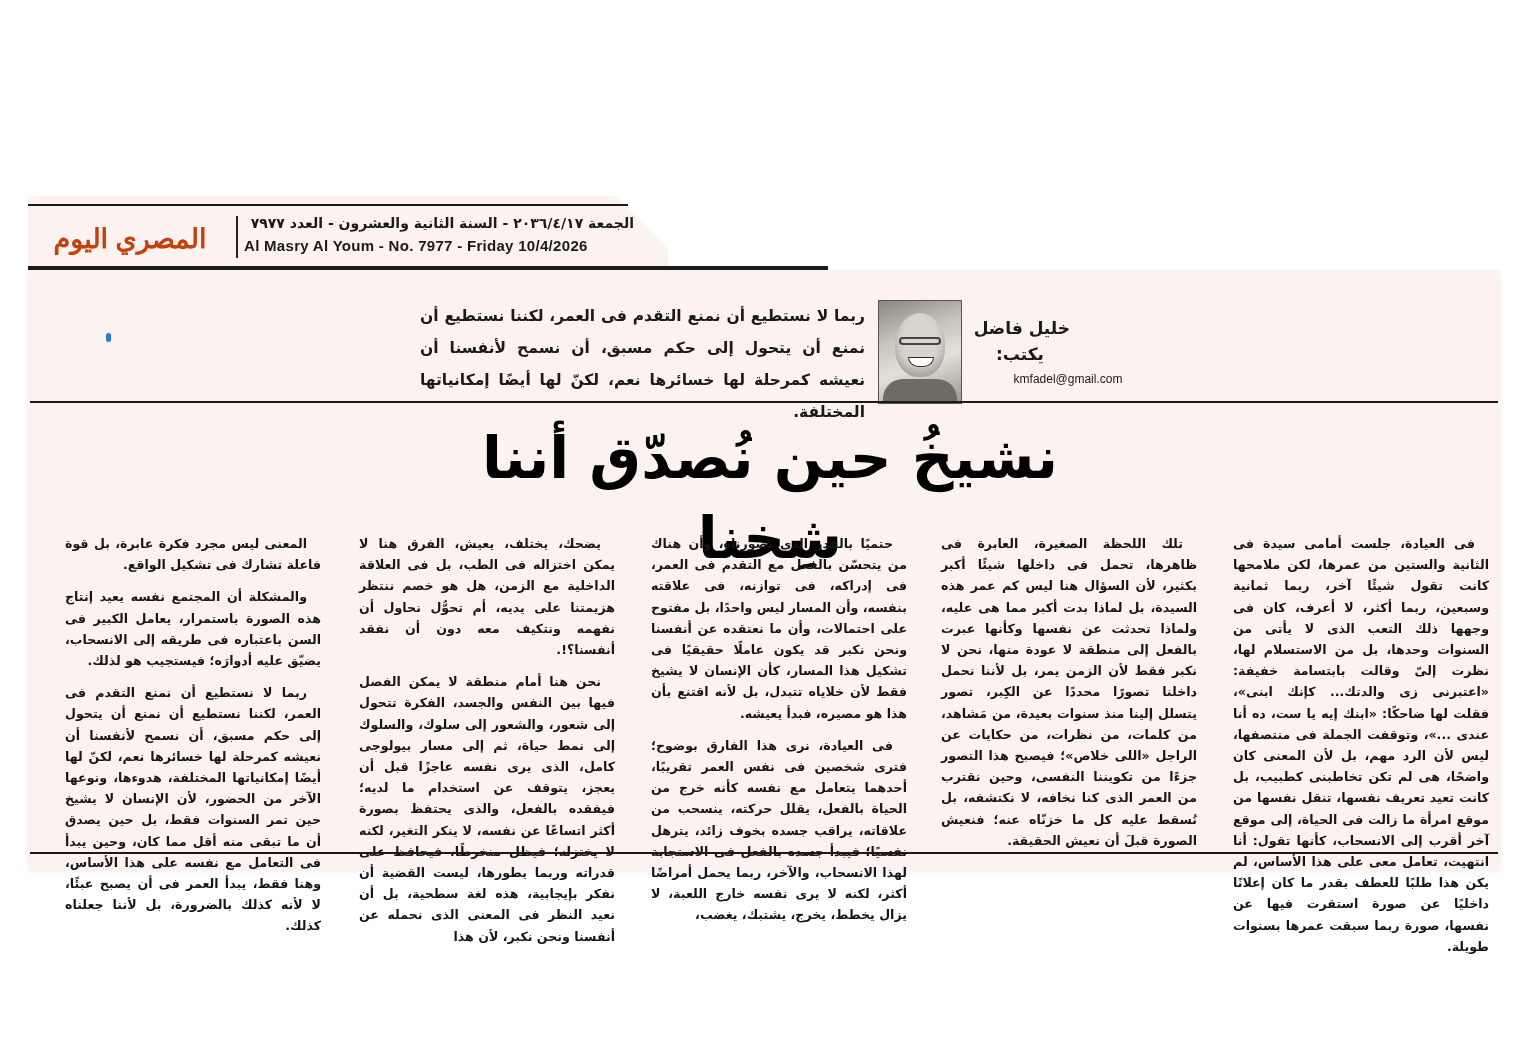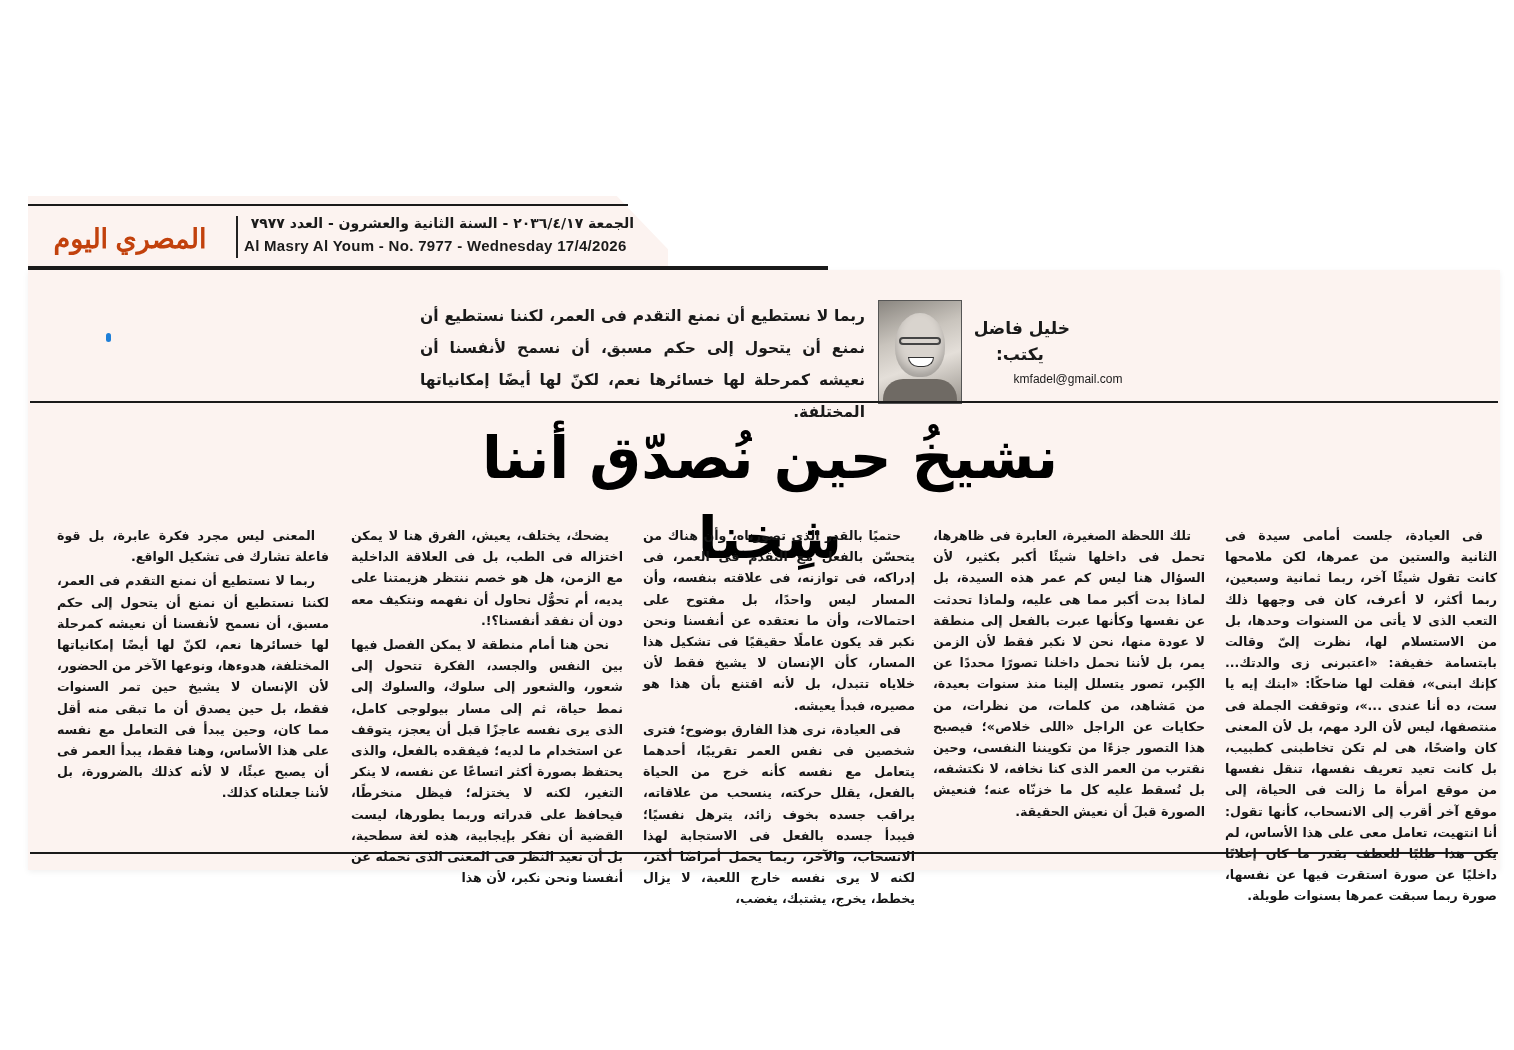--- a/index.html
+++ b/index.html
@@ -86,21 +86,21 @@
   }
   .columns {
     position: absolute; left: 40px; top: 522px; width: 1460px; height: 300px;
     direction: rtl;
   }
   .col {
     position: absolute; top: 0; width: 278px;
     direction: rtl; text-align: justify; text-align-last: right;
     font-size: 12.6px; font-weight: bold; line-height: 21.2px; color: #161616;
   }
-  .col p { margin: 3px; text-indent: 14px; }
+  .col p { margin: 11px; text-indent: 14px; }
   .col-1 { left: 1182px; }
   .col-2 { left: 890px; }
   .col-3 { left: 600px; }
   .col-4 { left: 308px; }
   .col-5 { left: 14px; }
   .rule-bottom { position: absolute; left: 30px; top: 852px; width: 1468px; height: 2px; background: #1a1a1a; }
   .ink-mark {
     position: absolute; left: 106px; top: 333px; width: 5px; height: 9px;
     background: #1e7fd8; border-radius: 3px;
   }
@@ -108,21 +108,21 @@
 </head>
 <body>
 
 <div class="masthead"></div>
 <div class="clip"></div>
 
 <div class="mast-rule-top"></div>
 <div class="logo">المصري اليوم</div>
 <div class="mast-divider"></div>
 <div class="mast-ar">الجمعة ٢٠٣٦/٤/١٧ - السنة الثانية والعشرون - العدد ٧٩٧٧</div>
-<div class="mast-en">Al Masry Al Youm - No. 7977 - Wednesday 17/4/2026</div>
+<div class="mast-en">Al Masry Al Youm - No. 7977 - Friday 10/4/2026</div>
 <div class="mast-rule-bottom"></div>
 
 <div class="ink-mark"></div>
 
 <div class="author-photo">
   <div class="body"></div>
   <div class="face"></div>
   <div class="glasses"></div>
   <div class="smile"></div>
 </div>
@@ -145,17 +145,18 @@
   <div class="col col-3">
     <p>حتميًا بالقدر الذى تصورناه، وأن هناك من يتحسّن بالفعل مع التقدم فى العمر، فى إدراكه، فى توازنه، فى علاقته بنفسه، وأن المسار ليس واحدًا، بل مفتوح على احتمالات، وأن ما نعتقده عن أنفسنا ونحن نكبر قد يكون عاملًا حقيقيًا فى تشكيل هذا المسار، كأن الإنسان لا يشيخ فقط لأن خلاياه تتبدل، بل لأنه اقتنع بأن هذا هو مصيره، فبدأ يعيشه.</p>
     <p>فى العيادة، نرى هذا الفارق بوضوح؛ فترى شخصين فى نفس العمر تقريبًا، أحدهما يتعامل مع نفسه كأنه خرج من الحياة بالفعل، يقلل حركته، ينسحب من علاقاته، يراقب جسده بخوف زائد، يترهل نفسيًا؛ فيبدأ جسده بالفعل فى الاستجابة لهذا الانسحاب، والآخر، ربما يحمل أمراضًا أكثر، لكنه لا يرى نفسه خارج اللعبة، لا يزال يخطط، يخرج، يشتبك، يغضب،</p>
   </div>
   <div class="col col-4">
     <p>يضحك، يختلف، يعيش، الفرق هنا لا يمكن اختزاله فى الطب، بل فى العلاقة الداخلية مع الزمن، هل هو خصم ننتظر هزيمتنا على يديه، أم تحوُّل نحاول أن نفهمه ونتكيف معه دون أن نفقد أنفسنا؟!.</p>
     <p>نحن هنا أمام منطقة لا يمكن الفصل فيها بين النفس والجسد، الفكرة تتحول إلى شعور، والشعور إلى سلوك، والسلوك إلى نمط حياة، ثم إلى مسار بيولوجى كامل، الذى يرى نفسه عاجزًا قبل أن يعجز، يتوقف عن استخدام ما لديه؛ فيفقده بالفعل، والذى يحتفظ بصورة أكثر اتساعًا عن نفسه، لا ينكر التغير، لكنه لا يختزله؛ فيظل منخرطًا، فيحافظ على قدراته وربما يطورها، ليست القضية أن نفكر بإيجابية، هذه لغة سطحية، بل أن نعيد النظر فى المعنى الذى نحمله عن أنفسنا ونحن نكبر، لأن هذا</p>
   </div>
   <div class="col col-5">
     <p>المعنى ليس مجرد فكرة عابرة، بل قوة فاعلة تشارك فى تشكيل الواقع.</p>
+    <p>والمشكلة أن المجتمع نفسه يعيد إنتاج هذه الصورة باستمرار، يعامل الكبير فى السن باعتباره فى طريقه إلى الانسحاب، يضيّق عليه أدوارَه؛ فيستجيب هو لذلك.</p>
     <p>ربما لا نستطيع أن نمنع التقدم فى العمر، لكننا نستطيع أن نمنع أن يتحول إلى حكم مسبق، أن نسمح لأنفسنا أن نعيشه كمرحلة لها خسائرها نعم، لكنّ لها أيضًا إمكانياتها المختلفة، هدوءها، ونوعها الآخر من الحضور، لأن الإنسان لا يشيخ حين تمر السنوات فقط، بل حين يصدق أن ما تبقى منه أقل مما كان، وحين يبدأ فى التعامل مع نفسه على هذا الأساس، وهنا فقط، يبدأ العمر فى أن يصبح عبئًا، لا لأنه كذلك بالضرورة، بل لأننا جعلناه كذلك.</p>
   </div>
 </div>
 
 <div class="rule-bottom"></div>
 
 </body></html>

